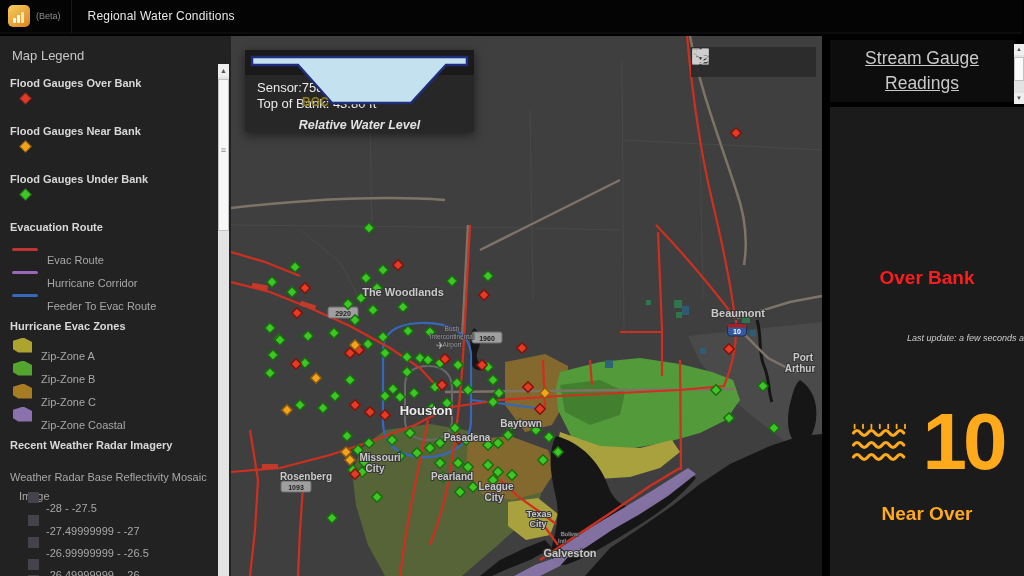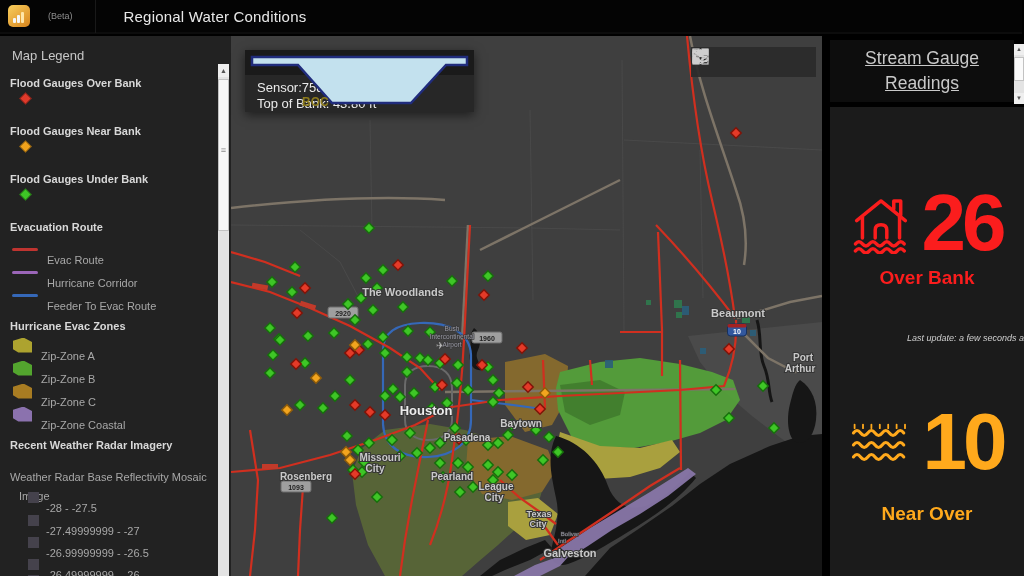--- a/index.html
+++ b/index.html
@@ -1,26 +1,26 @@
 <!DOCTYPE html>
 <html><head>
 <meta charset="utf-8">
 <style>
   html,body{margin:0;padding:0;}
   body{width:1024px;height:576px;overflow:hidden;background:#000;font-family:"Liberation Sans",sans-serif;position:relative;}
   
-  .topbar{position:absolute;left:0;top:0;width:1022px;height:34px;background:#040404;display:flex;align-items:center;border-bottom:2px solid #0c0c0c;box-sizing:border-box;gap:12px;}
+  .topbar{position:absolute;left:0;top:0;width:1022px;height:34px;background:#040404;display:flex;align-items:center;border-bottom:2px solid #0c0c0c;box-sizing:border-box;}
   .logo{width:22px;height:22px;margin-left:8px;border-radius:5px;background:linear-gradient(140deg,#f8cf5e,#d8841c);position:relative;flex:0 0 auto;}
   .logo i{position:absolute;bottom:4px;width:3px;background:#f6f6f6;border-radius:1px;}
   .logo i:nth-child(1){left:5px;height:5px;}
   .logo i:nth-child(2){left:9px;height:8px;}
   .logo i:nth-child(3){left:13px;height:11px;background:#ffe6a8;}
   .beta{color:#8f8f8f;font-size:9px;margin-left:6px;}
   .topsep{width:1px;height:34px;background:#191919;margin-left:10px;}
-  .apptitle{color:#e8e8e8;font-size:15px;margin-left:16px;letter-spacing:.2px;}
+  .apptitle{color:#e8e8e8;font-size:12px;margin-left:16px;letter-spacing:.2px;}
   
   .sidebar{position:absolute;left:0;top:36px;width:231px;height:540px;background:#222;overflow:hidden;}
   .sb-row{position:absolute;height:14px;display:flex;align-items:center;}
   .sb-title{color:#c7c7c7;font-size:13px;}
   .sb-h{color:#d8d8d8;font-size:11px;font-weight:bold;}
   .sb-item{color:#a8a8a8;font-size:11px;margin-top:21px;}
   .sw-diamond{width:9px;height:9px;transform:rotate(45deg);border:1.5px solid rgba(0,0,0,.4);box-sizing:border-box;}
   .sw-line{width:26px;height:3px;border-radius:2px;}
   .sw-zone{width:19px;height:15px;clip-path:polygon(0 22%,55% 0,100% 30%,100% 100%,28% 100%,0 78%);}
   .sw-radar{width:11px;height:11px;}
@@ -425,20 +425,21 @@
   </svg>
 
   <div class="popup">
     <div class="pp-title">
       <span>HCFC - Rain Gauge ID: 755</span>
       <span class="pp-close">×</span>
     </div>
     <div class="pp-body">
       <div class="pp-line">Sensor:758</div>
       <div class="pp-line">Top of Bank: 43.80 ft</div>
+      <div class="pp-charttitle">Relative Water Level</div>
       <svg class="pp-chart" width="229" height="57" viewBox="0 0 229 57">
         <path d="M7 4 H222 V12 H201 L166 50 H87 L53 12 H7 Z" fill="#c3e1ee"></path>
         <text class="pp-boc" x="57" y="53">BOC</text>
       </svg>
     </div>
   </div>
 
   <div class="mtoolbar">
     <span class="mtool">
       <svg width="19" height="19" viewBox="0 0 19 19">
@@ -476,34 +477,20 @@
 <div class="rp-header">
   <a>Stream Gauge Readings</a>
 </div>
 <div class="mini-scroll">
   <div class="ar up">▲</div>
   <div class="th"></div>
   <div class="ar dn">▼</div>
 </div>
 
 <div class="stats">
-  <div class="stat-row row-over">
-    <svg width="58" height="62" viewBox="0 0 100 104">
-      <g stroke="#fb1d1d" stroke-width="6" fill="none" stroke-linecap="round" stroke-linejoin="round">
-        <path d="M8 48 L50 14 L92 48"></path>
-        <path d="M72 28 V14 H84 V38"></path>
-        <path d="M18 42 V78"></path>
-          <path d="M82 42 V78"></path>
-        <path d="M40 78 V64 Q40 55 50 55 Q60 55 60 64 V78"></path>
-        <path d="M6 88 Q12 81 18 88 T30 88 T42 88 T54 88 T66 88 T78 88 T90 88"></path>
-        <path d="M6 100 Q12 93 18 100 T30 100 T42 100 T54 100 T66 100 T78 100 T90 100"></path>
-      </g>
-    </svg>
-    <span class="big-num red">26</span>
-  </div>
   <div class="stat-label red lbl-over">Over Bank</div>
 
   <span class="last-update">Last update: a few seconds ago</span>
 
   <div class="stat-row row-near">
     <svg width="60" height="40" viewBox="0 0 100 66">
       <g stroke="#ffa91c" stroke-width="5" fill="none" stroke-linecap="round">
         <path d="M6 10 V4 M20 10 V4 M34 10 V4 M48 10 V4 M62 10 V4 M76 10 V4 M90 10 V4" stroke-width="3"></path>
         <path d="M4 18 Q10 10 16 18 T28 18 T40 18 T52 18 T64 18 T76 18 T88 18"></path>
         <path d="M4 38 Q10 30 16 38 T28 38 T40 38 T52 38 T64 38 T76 38 T88 38"></path>

